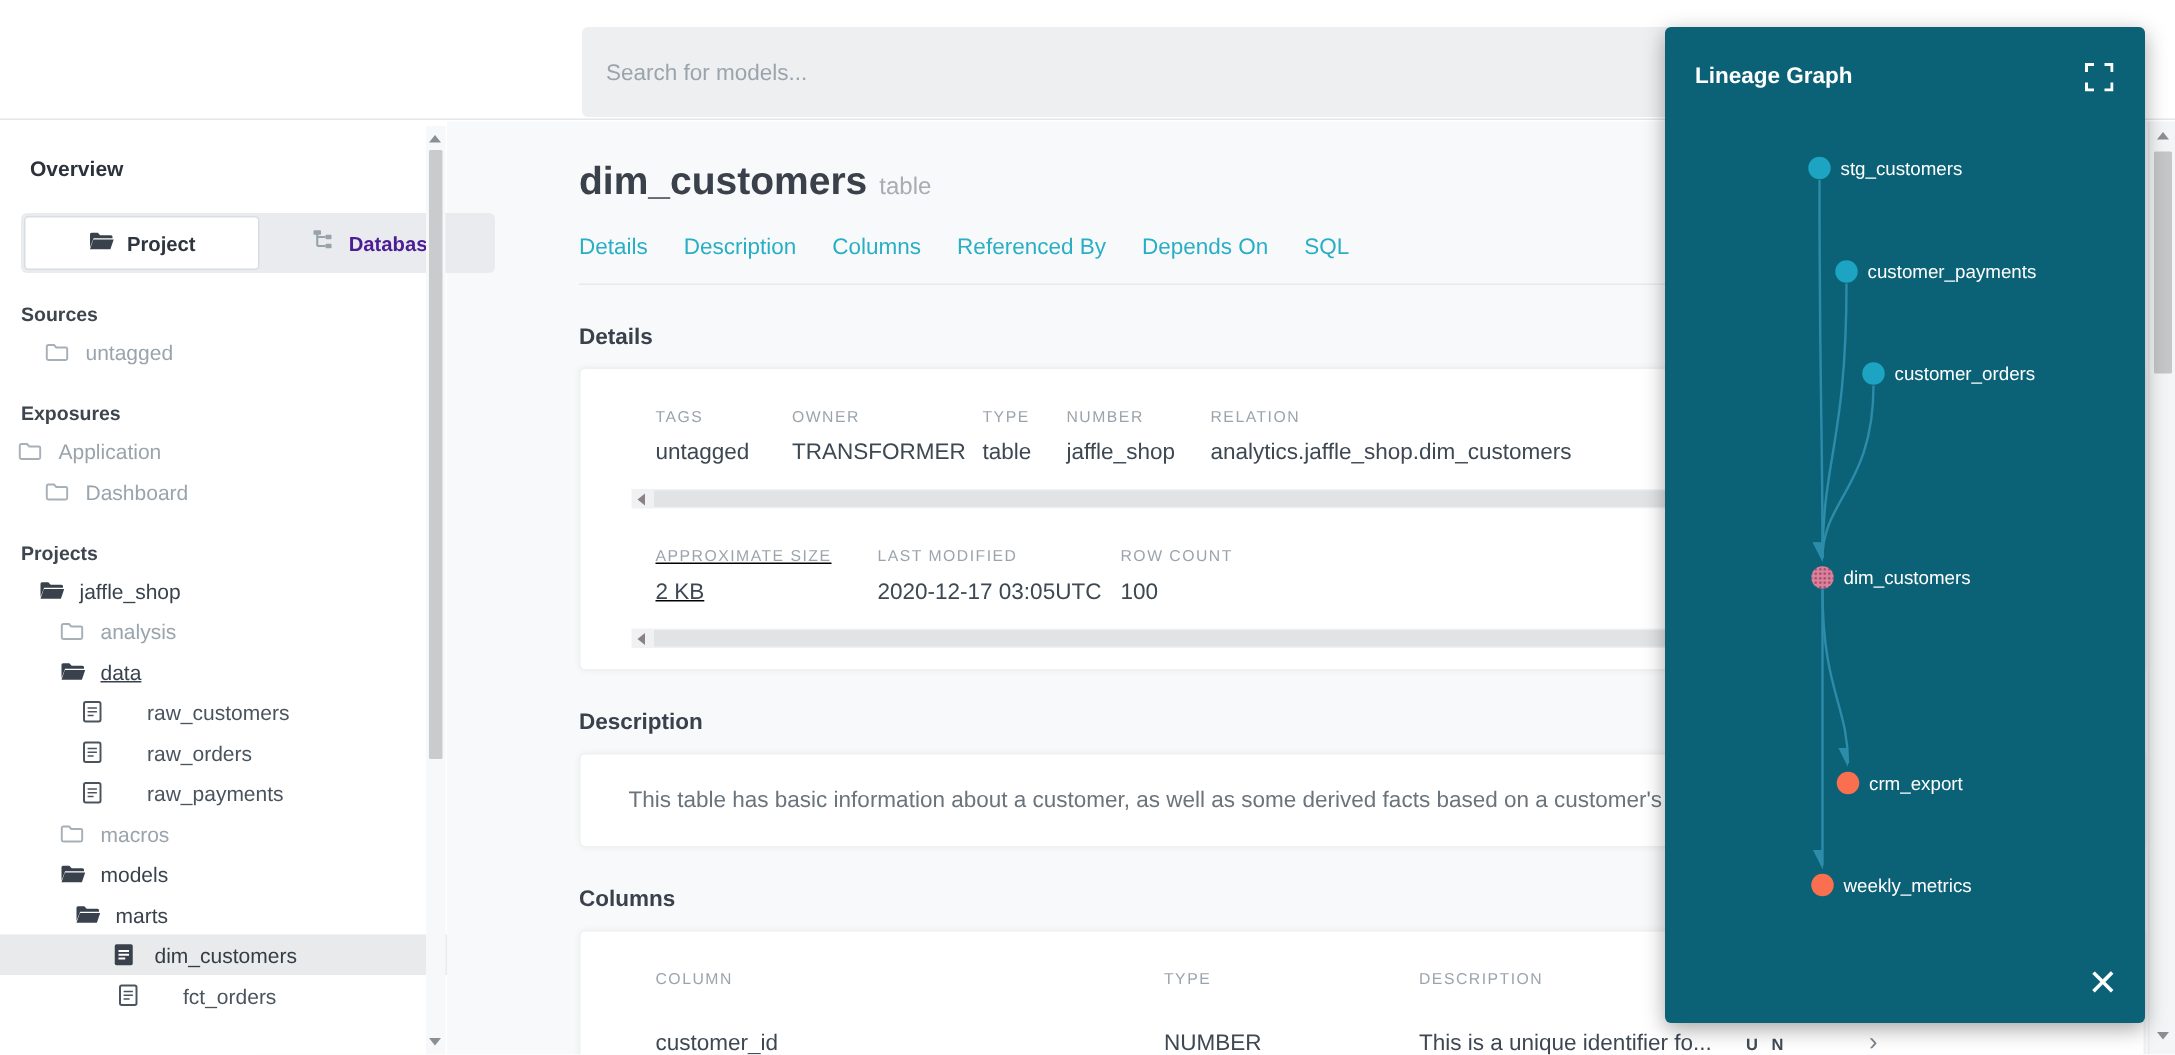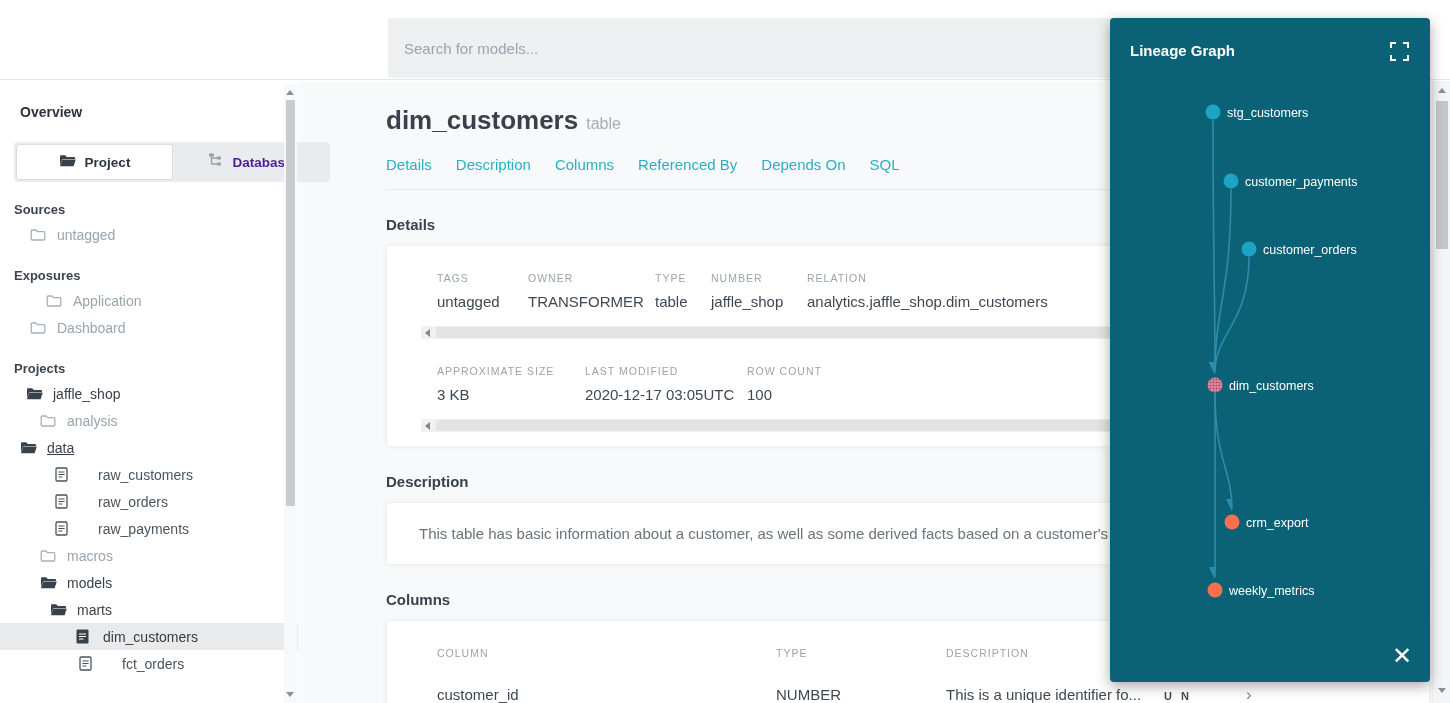--- a/index.html
+++ b/index.html
@@ -119,21 +119,21 @@
       <div class="tree-section-title">Sources</div>
       <div class="tree-item muted" style="padding-left: 30px;">
         <span class="ticon">
           <svg width="16" height="13" viewBox="0 0 16 13">
             <path fill="none" stroke="#a7b0b9" stroke-width="1.3" d="M1.2,3 a1,1 0 0 1 1,-1 h3.8 l1.5,1.6 h6.3 a1,1 0 0 1 1,1 v6.4 a1,1 0 0 1 -1,1 H2.2 a1,1 0 0 1 -1,-1 Z"></path>
           </svg>
         </span>
         <span>untagged</span>
       </div>
       <div class="tree-section-title">Exposures</div>
-      <div class="tree-item muted" style="padding-left: 46px; align-items: center;">
+      <div class="tree-item muted" style="padding-left: 12px; align-items: center;">
         <span class="ticon">
           <svg width="16" height="13" viewBox="0 0 16 13">
             <path fill="none" stroke="#a7b0b9" stroke-width="1.3" d="M1.2,3 a1,1 0 0 1 1,-1 h3.8 l1.5,1.6 h6.3 a1,1 0 0 1 1,1 v6.4 a1,1 0 0 1 -1,1 H2.2 a1,1 0 0 1 -1,-1 Z"></path>
           </svg>
         </span>
         <span>Application</span>
       </div>
       <div class="tree-item muted" style="padding-left: 30px;">
         <span class="ticon">
           <svg width="16" height="13" viewBox="0 0 16 13">
@@ -153,21 +153,21 @@
         <span>jaffle_shop</span>
       </div>
       <div class="tree-item muted" style="padding-left: 40px;">
         <span class="ticon">
           <svg width="16" height="13" viewBox="0 0 16 13">
             <path fill="none" stroke="#a7b0b9" stroke-width="1.3" d="M1.2,3 a1,1 0 0 1 1,-1 h3.8 l1.5,1.6 h6.3 a1,1 0 0 1 1,1 v6.4 a1,1 0 0 1 -1,1 H2.2 a1,1 0 0 1 -1,-1 Z"></path>
           </svg>
         </span>
         <span>analysis</span>
       </div>
-      <div class="tree-item strong" style="padding-left: 20px; text-decoration: underline;">
+      <div class="tree-item strong" style="padding-left: 40px; text-decoration: underline;">
         <span class="ticon">
           <svg width="17" height="14" viewBox="0 0 17 14">
             <path fill="#39424c" d="M1,2.2 a1,1 0 0 1 1,-1 h4.2 l1.6,1.7 h7.2 a1,1 0 0 1 1,1 v1 H3.4 L1,11 Z"></path>
             <path fill="#39424c" d="M3.2,5.6 h13.6 l-2.2,6.6 H1 Z"></path>
           </svg>
         </span>
         <span>data</span>
       </div>
       <div class="tree-item normal" style="padding-left: 55px;">
         <span class="ticon">
@@ -285,23 +285,23 @@
           <div class="flabel">RELATION</div>
           <div class="fvalue">analytics.jaffle_shop.dim_customers</div>
         </div>
       </div>
       <div class="hscroll">
         <div class="tri-left"></div>
         <div class="thumb"></div>
       </div>
       <div class="gap24"></div>
       <div class="fieldrow">
-        <div class="field" style="width: 148px;">
+        <div class="field" style="width: 148px; text-decoration: underline;">
           <div class="flabel">APPROXIMATE SIZE</div>
-          <div class="fvalue">3 KB</div>
+          <div class="fvalue">2 KB</div>
         </div>
         <div class="field" style="width: 162px;">
           <div class="flabel">LAST MODIFIED</div>
           <div class="fvalue">2020-12-17 03:05UTC</div>
         </div>
         <div class="field">
           <div class="flabel">ROW COUNT</div>
           <div class="fvalue">100</div>
         </div>
       </div>

